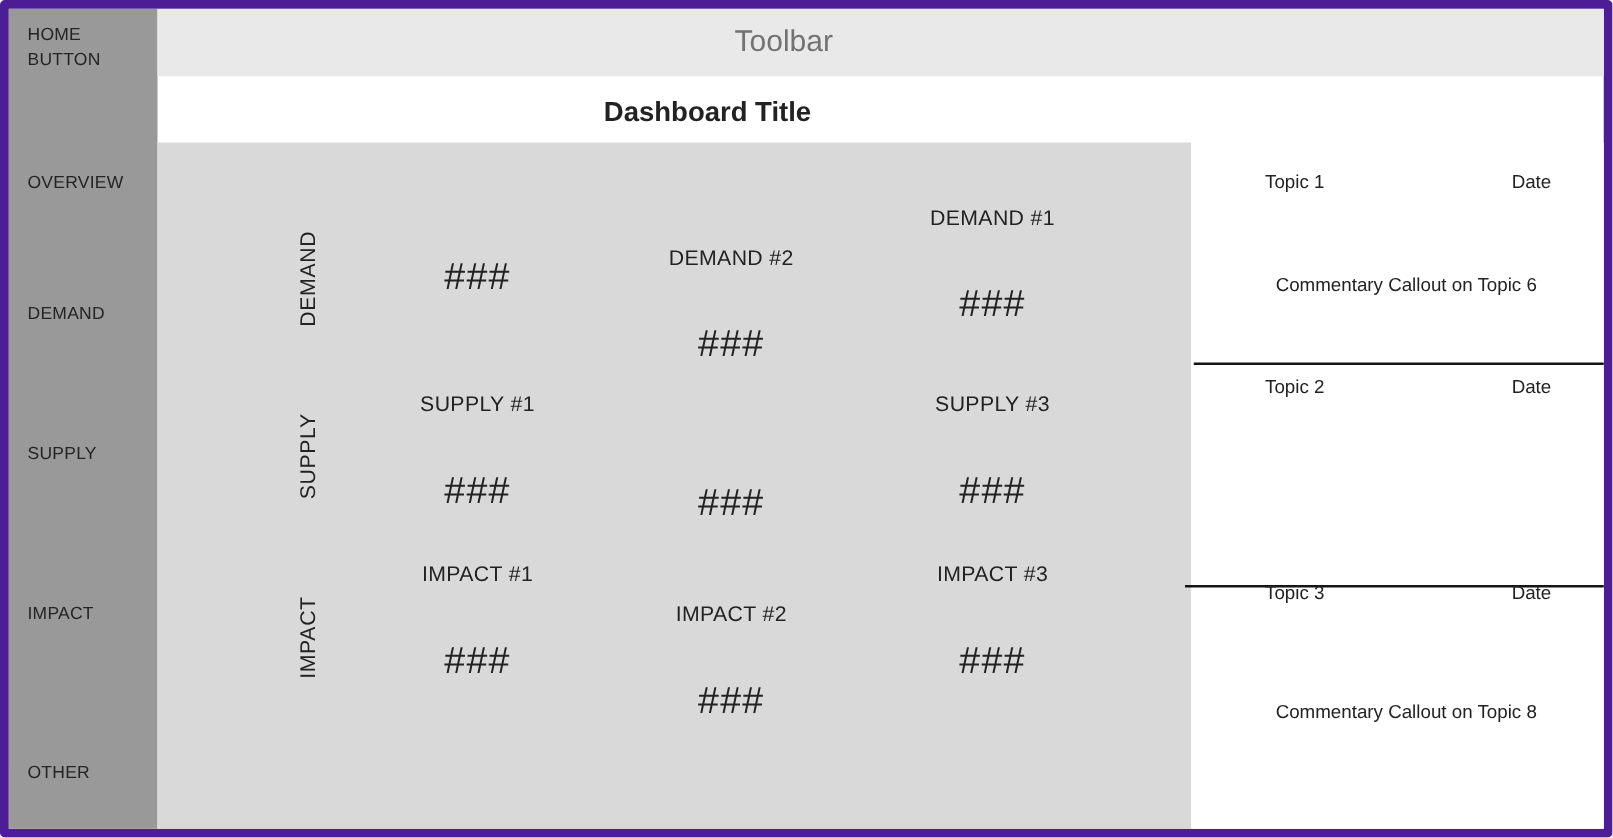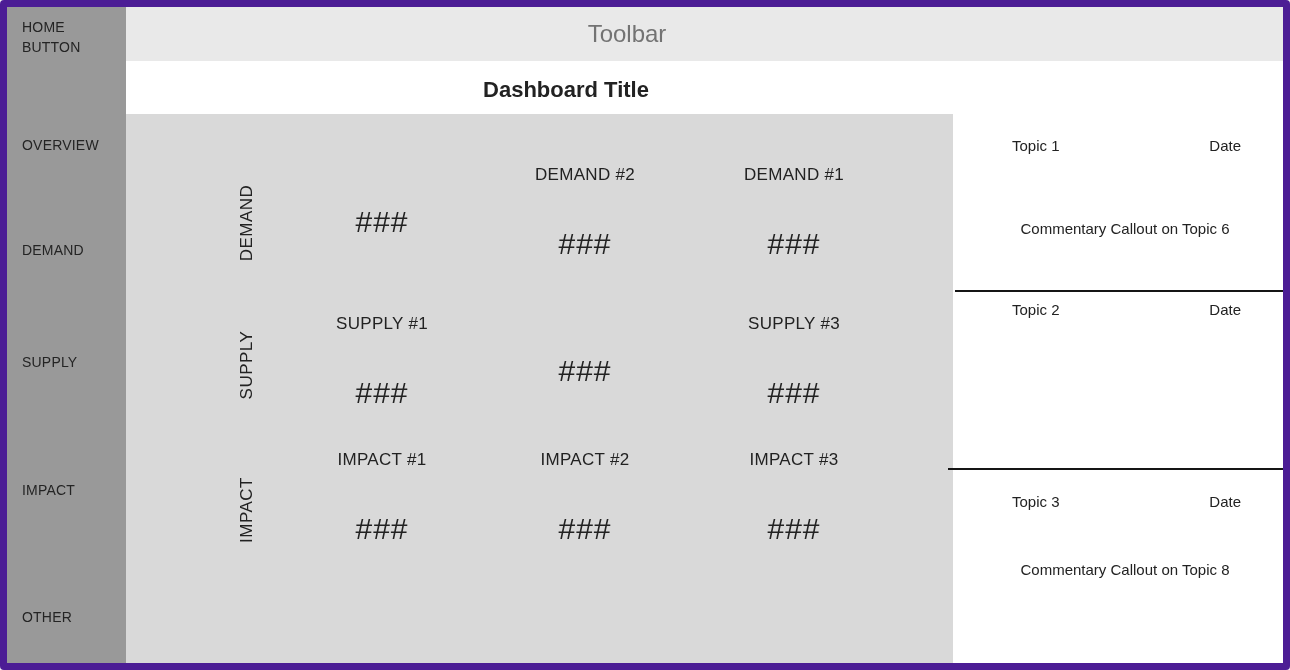--- a/index.html
+++ b/index.html
@@ -24,28 +24,28 @@
   .toolbar { position:absolute; left:119px; top:0; width:1165px; height:54px; background:var(--toolbar-bg,#e9e9e9); }
   .toolbar-title { position:absolute; left:501px; top:27px; transform:translate(-50%,-50%); font-size:24px; color:#737373; white-space:nowrap; }
   
   .dash-title { position:absolute; left:559px; top:83px; transform:translate(-50%,-50%); font-size:22px; font-weight:700; white-space:nowrap; }
   .comm-title { position:absolute; left:1116px; top:83px; transform:translate(-50%,-50%); font-size:19px; font-weight:400; white-space:nowrap; }
   
   .panel { position:absolute; left:119px; top:107px; width:827px; height:556px; background:var(--panel-bg,#d9d9d9); }
   .row-label { position:absolute; left:41px; width:160px; height:22px; line-height:22px; text-align:center; transform:rotate(-90deg); font-size:17px; letter-spacing:.5px; }
   .row-label.r0 { top:98px; } .row-label.r1 { top:240px; } .row-label.r2 { top:385px; }
   .cell { position:absolute; width:210px; text-align:center; }
-  .cell.c0 { left:151px; } .cell.c1 { left:354px; } .cell.c2 { left:563px; }
+  .cell.c0 { left:151px; } .cell.c1 { left:354px;margin-top:32px; } .cell.c2 { left:563px; }
   .cell.r0 { top:50px; } .cell.r1 { top:199px; } .cell.r2 { top:335px; }
   .cell-title { font-size:17px; line-height:22px; letter-spacing:.3px; }
   .cell-value { font-size:30px; line-height:36px; margin-top:40px; letter-spacing:1px; }
   
   .commentary { position:absolute; left:946px; top:107px; width:344px; height:563px; background:#ffffff; }
   .topic-row { position:absolute; left:59px; right:56px; display:flex; justify-content:space-between; font-size:15px; line-height:22px; }
-  .topic-row.s0 { top:21px; } .topic-row.s1 { top:185px; } .topic-row.s2 { top:377px; }
+  .topic-row.s0 { top:21px; } .topic-row.s1 { top:185px; } .topic-row.s2 { top:350px; }
   .callout-body { position:absolute; left:0; right:0; text-align:center; font-size:15px; line-height:22px; }
   .callout-body.s0 { top:104px; } .callout-body.s1 { top:269px; } .callout-body.s2 { top:445px; }
   .divider { position:absolute; height:2px; background:var(--divider,#151515); }
   .divider.d0 { top:176px; left:2px; right:6px; }
   .divider.d1 { top:354px; left:-5px; right:0; }
 </style>
 </head>
 <body>
 
 <div class="frame">

